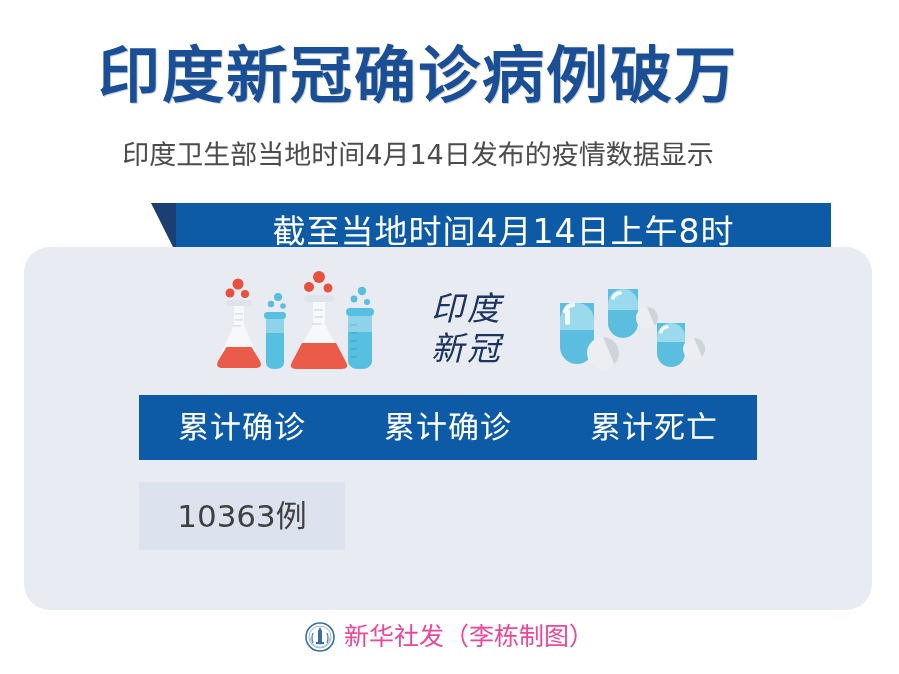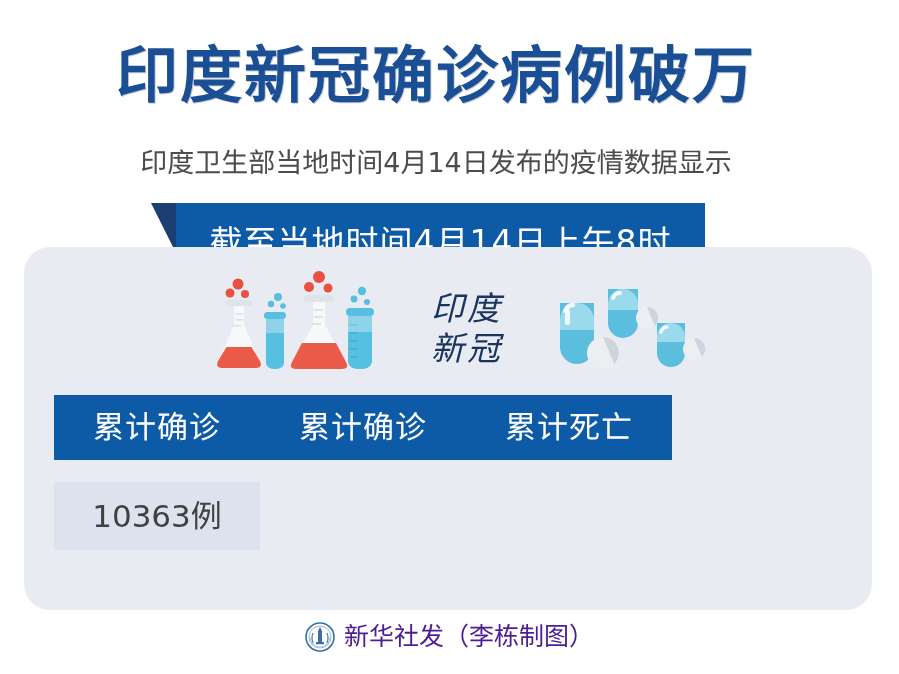--- a/index.html
+++ b/index.html
@@ -15,35 +15,34 @@
     position: relative;
   }
 
   
   .header {
     position: absolute;
     top: 0;
     left: 0;
     width: 836px;
     text-align: center;
-    padding-left: 18px;
   }
   .main-title {
     margin: 0;
     padding-top: 40px;
     font-size: 62px;
     line-height: 72px;
     font-weight: bold;
     color: #1a4f96;
     letter-spacing: 2px;
     font-family: "DejaVu Sans", "Liberation Sans", sans-serif;
     text-shadow: 1px 1px 0 rgba(20,50,90,0.25);
   }
   .sub-title {
-    margin: 16px;
+    margin: 8px;
     padding-top: 18px;
     font-size: 27px;
     line-height: 34px;
     color: #4c4c4c;
     letter-spacing: 0px;
   }
 
   
   .ribbon-wrap {
     position: absolute;
@@ -58,25 +57,25 @@
     top: 0;
     width: 0;
     height: 0;
     border-top: 56px solid #1b3f72;
     border-left: 28px solid transparent;
   }
   .ribbon-body {
     position: absolute;
     left: 25px;
     top: 0;
-    width: 529px;
+    width: 655px;
     height: 56px;
     background: #0d5aa7;
     display: flex;
-    align-items: flex-end;
+    align-items: center;
     justify-content: center;
   }
   .ribbon-text {
     color: #ffffff;
     font-size: 33px;
     line-height: 33px;
     letter-spacing: 1px;
     font-weight: normal;
   }
 
@@ -122,21 +121,21 @@
     top: 12px;
   }
 
   
   .stats {
     position: absolute;
     top: 148px;
     left: 0;
     width: 848px;
     display: flex;
-    justify-content: flex-start;
+    justify-content: center;
     padding: 0 30px;
     box-sizing: border-box;
   }
   .stat-col {
     width: 206px;
   }
   .stat-head {
     height: 65px;
     background: #0d5aa7;
     display: flex;
@@ -174,21 +173,21 @@
     align-items: center;
     justify-content: center;
   }
   .footer-logo {
     width: 30px;
     height: 30px;
     margin-right: 9px;
     flex: 0 0 auto;
   }
   .footer-text {
-    color: #4c1d95;
+    color: #ec4899;
     font-size: 25px;
     line-height: 30px;
     letter-spacing: 0px;
   }
 </style>
 </head>
 <body>
 
 <div class="header">
   <h1 class="main-title">印度新冠确诊病例破万</h1>

